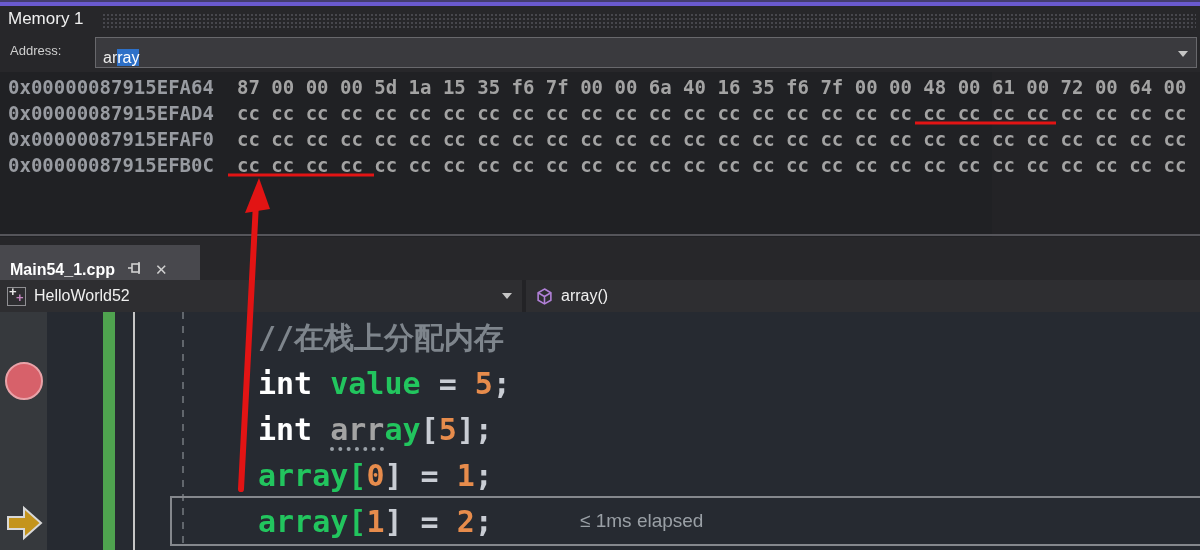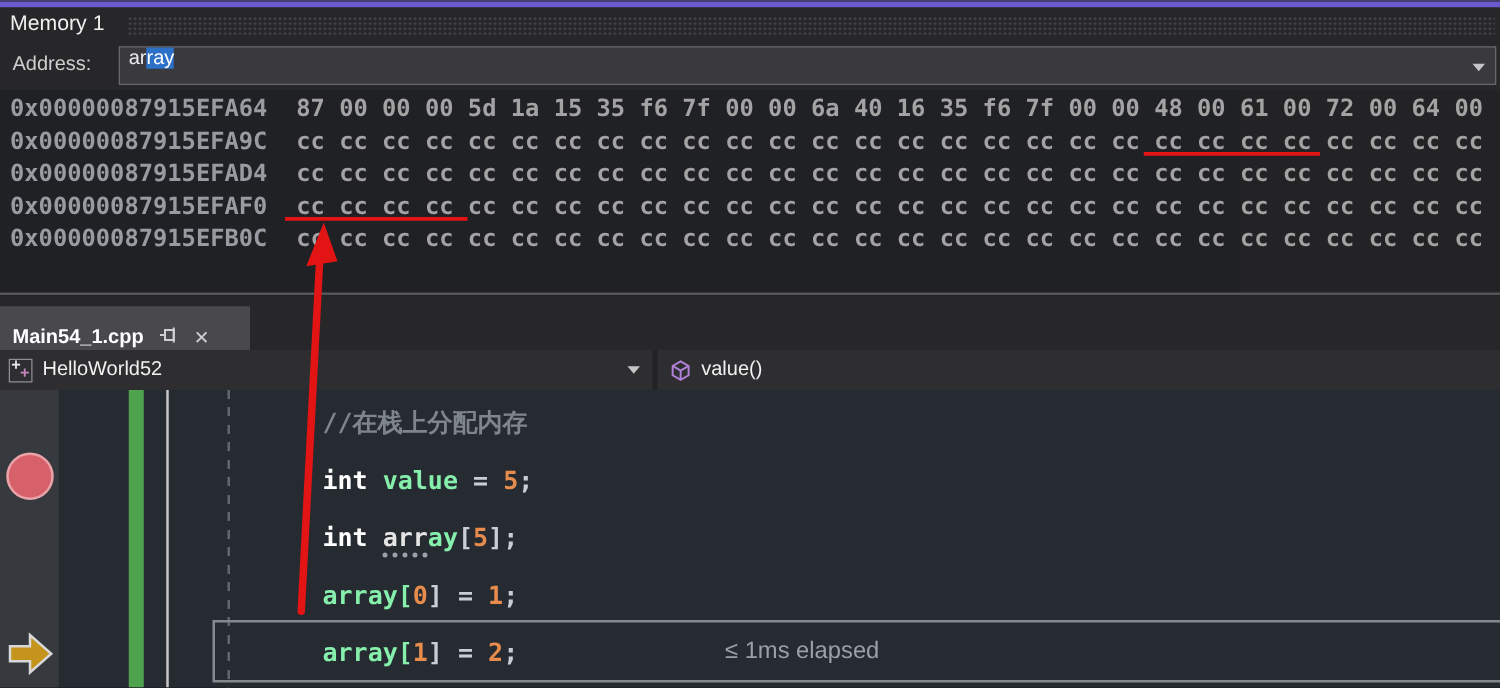--- a/index.html
+++ b/index.html
@@ -11,23 +11,23 @@
   
   #memory-pane { position:absolute; left:0; top:0; width:992px; height:237px; background:#202124; }
   #accent-bar { left:0; top:0; width:1200px; height:6px;
                 background:linear-gradient(to bottom,#443e6e 0 2px,#6a5acf 2px 6px); }
   #mem-titlebar { left:0; top:6px; width:1200px; height:28px; background:#27272a; }
   #mem-title { left:8px; top:3px; color:#f0f0f0; font-size:17px; }
   #mem-grip { left:102px; top:7px; width:1094px; height:15px;
               background-image:radial-gradient(#47474d 1.1px, transparent 1.1px);
               background-size:4px 4px; }
   #address-row { left:0; top:34px; width:1200px; height:38px; background:#27272a; }
-  #address-label { left:10px; top:9px; color:#cfcfcf; font-size:16px;text-align:center; }
+  #address-label { left:10px; top:9px; color:#cfcfcf; font-size:13px;text-align:center; }
   #address-combo { left:95px; top:3px; width:1102px; height:31px; background:#3a3a3e;
-                   border:1px solid #68686c; display:flex; align-items:flex-start; }
+                   border:1px solid #68686c; display:flex; align-items:flex-end; }
   #address-text { margin-left:7px; font-size:16px; color:#ececec; white-space:pre; }
   #address-text .sel { background:#2d70c8; color:#ffffff; }
   #combo-arrow { position:absolute; right:8px; top:13px; width:0; height:0;
                  border-left:5px solid transparent; border-right:5px solid transparent;
                  border-top:6px solid #c5c5c5; }
   #mem-rows { left:8px; top:74px; width:1190px; height:160px; overflow:hidden;
               font-family:"DejaVu Sans Mono",monospace; font-size:19px; font-weight:bold; }
   .mem-row { height:26px; line-height:26px; white-space:pre; }
   .mem-addr { display:inline-block; width:229px; color:#989ba1; }
   .mem-bytes { color:#a3a3a3; }
@@ -60,28 +60,28 @@
   
   #editor { left:0; top:312px; width:1200px; height:238px; background:#262a31; }
   #bp-gutter { left:0; top:0; width:47px; height:238px; background:#36393d; }
   #change-bar { left:103px; top:0; width:12px; height:238px; background:#4fa34f; }
   #margin-line { left:133px; top:0; width:2px; height:238px; background:#c6c6c6; }
   #indent-guide { left:182px; top:0; width:2px; height:238px;
                   background:repeating-linear-gradient(to bottom,#61666c 0 7px,transparent 7px 14px); }
   #breakpoint { left:5px; top:50px; width:38px; height:38px; border-radius:50%;
                 background:#d7616a; border:2px solid #e9a2a8; }
   #code-lines { left:0; top:0; width:1200px; height:238px; overflow:hidden;
-                font-family:"DejaVu Sans Mono",monospace; font-size:20px; font-weight:bold; }
+                font-family:"DejaVu Sans Mono",monospace; font-size:30px; font-weight:bold; }
   .code-line { position:absolute; left:258px; height:40px; line-height:40px; white-space:pre; }
   .tok-cmt { color:#7e858c; }
   .tok-kw  { color:#ffffff; }
-  .tok-id  { color:#86efac; }
+  .tok-id  { color:#22c55e; }
   .tok-op  { color:#c9cdd4; }
   .tok-num { color:#e78c4c; }
-  .tok-diag{ color:#e5e5e5; border-bottom:4px dotted #9aa1a8; }
+  .tok-diag{ color:#a3a3a3; border-bottom:4px dotted #9aa1a8; }
   #cur-stmt-box { left:170px; top:184px; width:1040px; height:50px;
                   border:2px solid #85888d; }
   #perf-tip { left:580px; top:198px; color:#9aa0a6; font-size:19px; }
 
   
   #overlay { position:absolute; left:0; top:0; width:1200px; height:550px;
              pointer-events:none; z-index:50; }
 </style>
 </head>
 <body>
@@ -99,21 +99,20 @@
     <div id="address-row" class="abs">
       <div id="address-label" class="abs">Address:</div>
       <div id="address-combo" class="abs">
         <span id="address-text"><span>ar</span><span class="sel">ray</span></span>
         <div id="combo-arrow"></div>
       </div>
     </div>
 
     <div id="mem-rows" class="abs">
         <div class="mem-row"><span class="mem-addr">0x00000087915EFA64</span><span class="mem-bytes">87 00 00 00 5d 1a 15 35 f6 7f 00 00 6a 40 16 35 f6 7f 00 00 48 00 61 00 72 00 64 00</span></div>
-        <div class="mem-row"><span class="mem-addr">0x00000087915EFA9C</span><span class="mem-bytes">cc cc cc cc cc cc cc cc cc cc cc cc cc cc cc cc cc cc cc cc cc cc cc cc cc cc cc cc</span></div>
         <div class="mem-row"><span class="mem-addr">0x00000087915EFAD4</span><span class="mem-bytes">cc cc cc cc cc cc cc cc cc cc cc cc cc cc cc cc cc cc cc cc cc cc cc cc cc cc cc cc</span></div>
         <div class="mem-row"><span class="mem-addr">0x00000087915EFAF0</span><span class="mem-bytes">cc cc cc cc cc cc cc cc cc cc cc cc cc cc cc cc cc cc cc cc cc cc cc cc cc cc cc cc</span></div>
         <div class="mem-row"><span class="mem-addr">0x00000087915EFB0C</span><span class="mem-bytes">cc cc cc cc cc cc cc cc cc cc cc cc cc cc cc cc cc cc cc cc cc cc cc cc cc cc cc cc</span></div>
       </div>
     <div id="mem-bottom-border" class="abs"></div>
   </div>
 
   <div id="tab-strip" class="abs">
     <div id="doc-tab" class="abs">
       <span id="tab-label">Main54_1.cpp</span>
@@ -139,21 +138,21 @@
     </div>
     <div class="nav-sep"></div>
     <div class="nav-sep"></div>
     <div id="nav-method" class="nav-combo">
       <span style="margin-left:10px;display:flex;">
         <svg width="17" height="17" viewBox="0 0 16 16">
           <path d="M8 1 L14 4.5 L14 11.5 L8 15 L2 11.5 L2 4.5 Z" fill="none" stroke="#b180d7" stroke-width="1.5"></path>
           <path d="M2 4.5 L8 8 L14 4.5 M8 8 L8 15" fill="none" stroke="#b180d7" stroke-width="1.5"></path>
         </svg>
       </span>
-      <span class="nav-label">value()</span>
+      <span class="nav-label">array()</span>
     </div>
   </div>
 
   <div id="editor" class="abs">
     <div id="bp-gutter" class="abs"></div>
     <div id="change-bar" class="abs"></div>
     <div id="margin-line" class="abs"></div>
     <div id="indent-guide" class="abs"></div>
     <div id="breakpoint" class="abs"></div>
 

